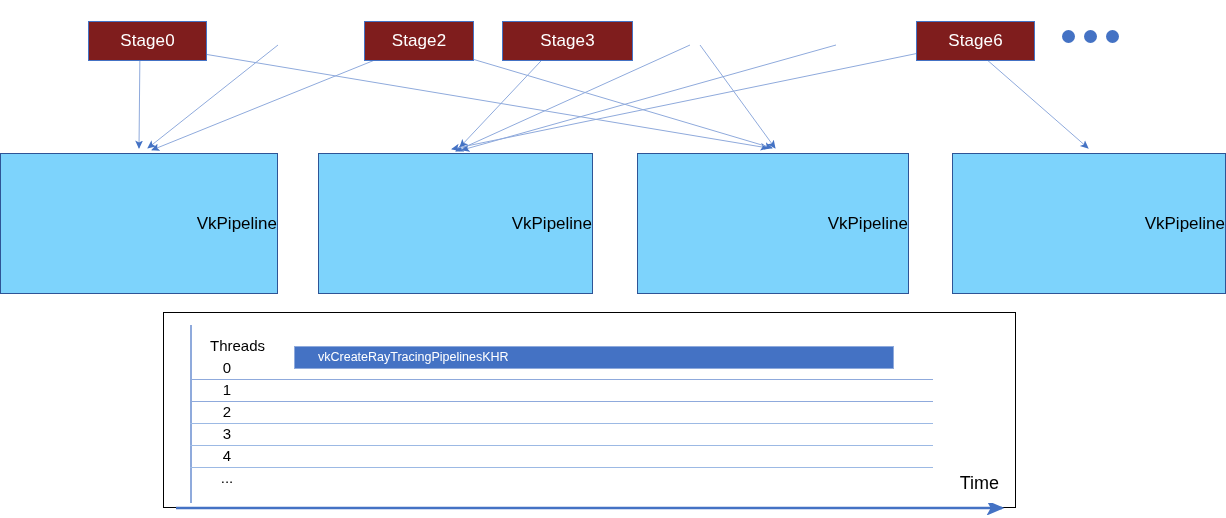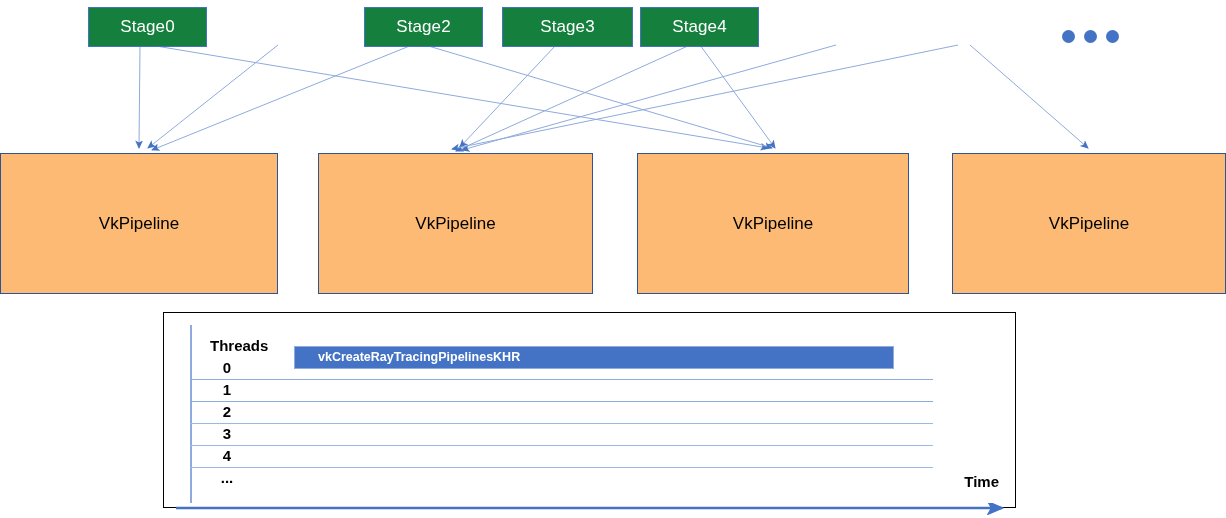--- a/index.html
+++ b/index.html
@@ -23,23 +23,23 @@
     position: absolute;
     left: 0;
     top: 0;
     width: 1226px;
     height: 518px;
     pointer-events: none;
   }
   
   .stage-box {
     position: absolute;
-    top: 7px;
+    top: 21px;
     height: 40px;
-    background: #15803d;
+    background: #7f1d1d;
     border: 1px solid #4472C4;
     box-sizing: border-box;
     color: #ffffff;
     font-size: 17px;
     line-height: 38px;
     text-align: center;
     letter-spacing: 0.1px;
   }
   
   .ellipsis-dots {
@@ -55,39 +55,38 @@
     width: 13px;
     height: 13px;
     border-radius: 50%;
     background: #4472C4;
   }
   
   .pipeline-box {
     position: absolute;
     top: 153px;
     height: 141px;
-    background: #fdba74;
+    background: #7dd3fc;
     border: 1px solid #2E5496;
     box-sizing: border-box;
     color: #000000;
     font-size: 17px;
-    text-align: center;
+    text-align: right;
     line-height: 139px;
   }
   
   #timeline-panel {
     position: absolute;
     left: 163px;
     top: 312px;
     width: 853px;
     height: 196px;
     border: 1px solid #000000;
     box-sizing: border-box;
     background: #ffffff;
-    font-weight: bold;
   }
   .tl-vaxis {
     position: absolute;
     left: 26px;
     top: 12px;
     width: 2px;
     height: 178px;
     background: #8FAADC;
   }
   .tl-threads-label {
@@ -121,21 +120,21 @@
     font-size: 12.5px;
     line-height: 21px;
     padding-left: 23px;
     white-space: nowrap;
     overflow: hidden;
   }
   .tl-time-label {
     position: absolute;
     right: 16px;
     top: 160px;
-    font-size: 15px;
+    font-size: 18px;
     color: #000000;
   }
   #time-axis {
     position: absolute;
     left: 176px;
     top: 503px;
     width: 836px;
     height: 12px;
   }
 </style>
@@ -170,23 +169,23 @@
 
       <path d="M836,45 L462,150"></path>
 
       <path d="M958,45 L452,149"></path>
 
       <path d="M970,45 L1088,148"></path>
     </g>
   </svg>
 
   <div class="stage-box" style="left:88px;width:119px"><span>Stage0</span></div>
-  <div class="stage-box" style="left:364px;width:119px"><span>Stage2</span></div>
+  <div class="stage-box" style="left:364px;width:110px"><span>Stage2</span></div>
   <div class="stage-box" style="left:502px;width:131px"><span>Stage3</span></div>
-  <div class="stage-box" style="left:640px;width:119px"><span>Stage4</span></div>
+  <div class="stage-box" style="left:916px;width:119px"><span>Stage6</span></div>
 
   <div class="ellipsis-dots">
     <i></i>
     <i></i>
     <i></i>
   </div>
 
   <div class="pipeline-box" style="left:0px;width:278px"><span>VkPipeline</span></div>
   <div class="pipeline-box" style="left:318px;width:275px"><span>VkPipeline</span></div>
   <div class="pipeline-box" style="left:637px;width:272px"><span>VkPipeline</span></div>

